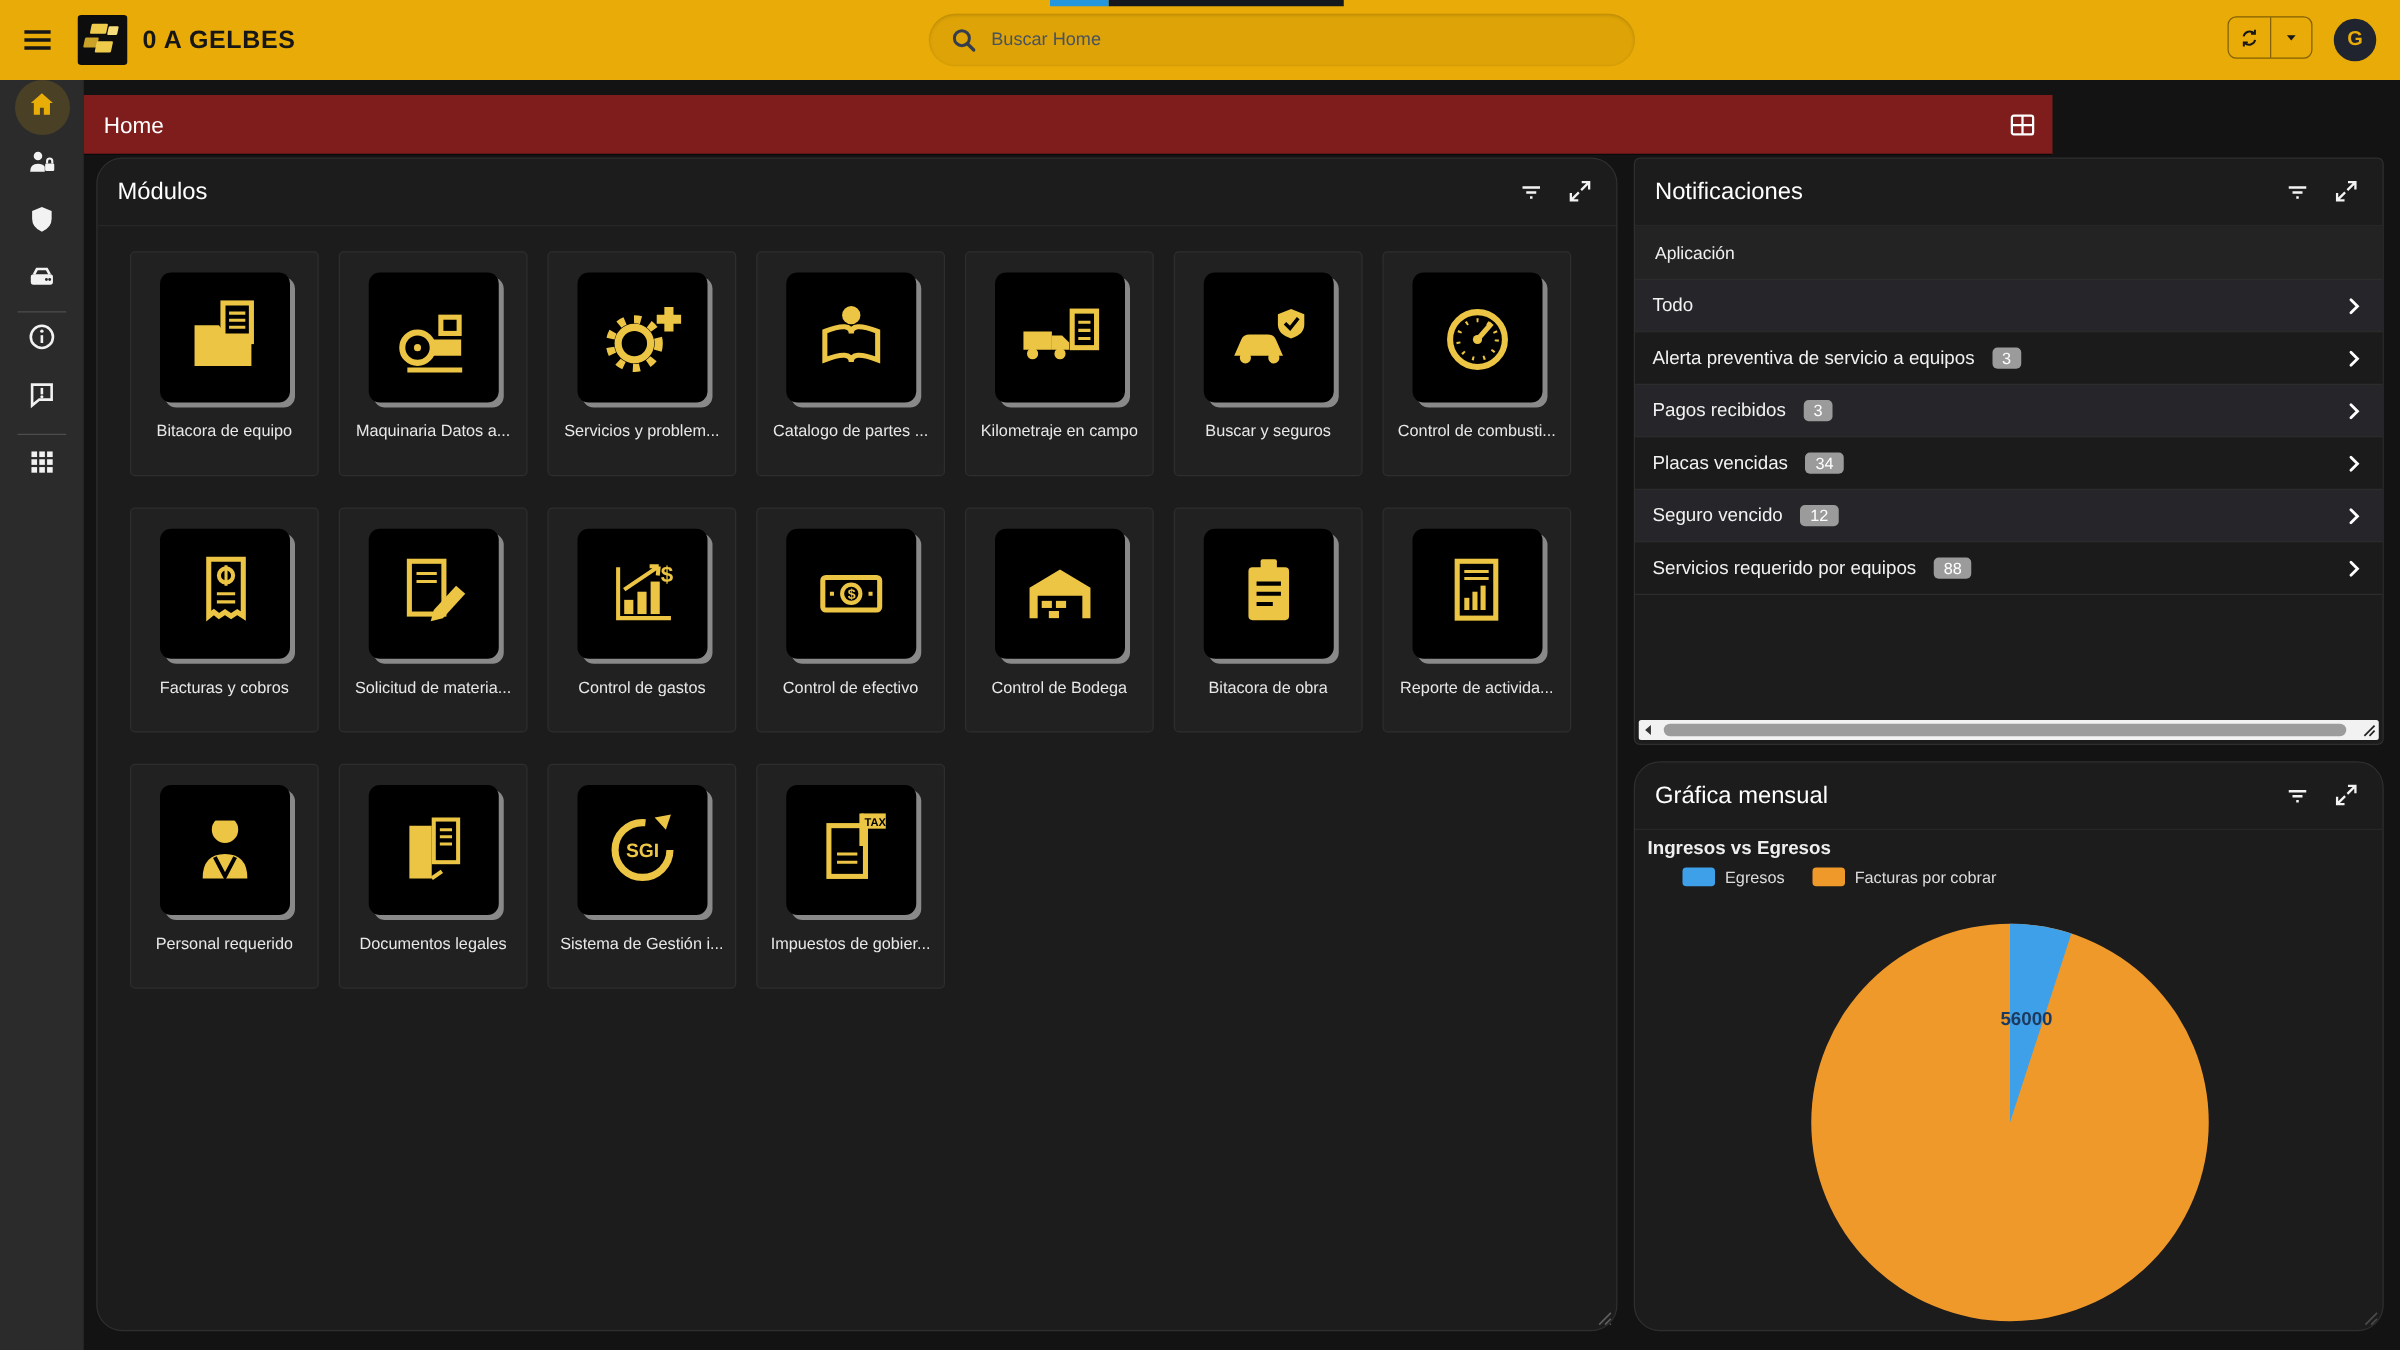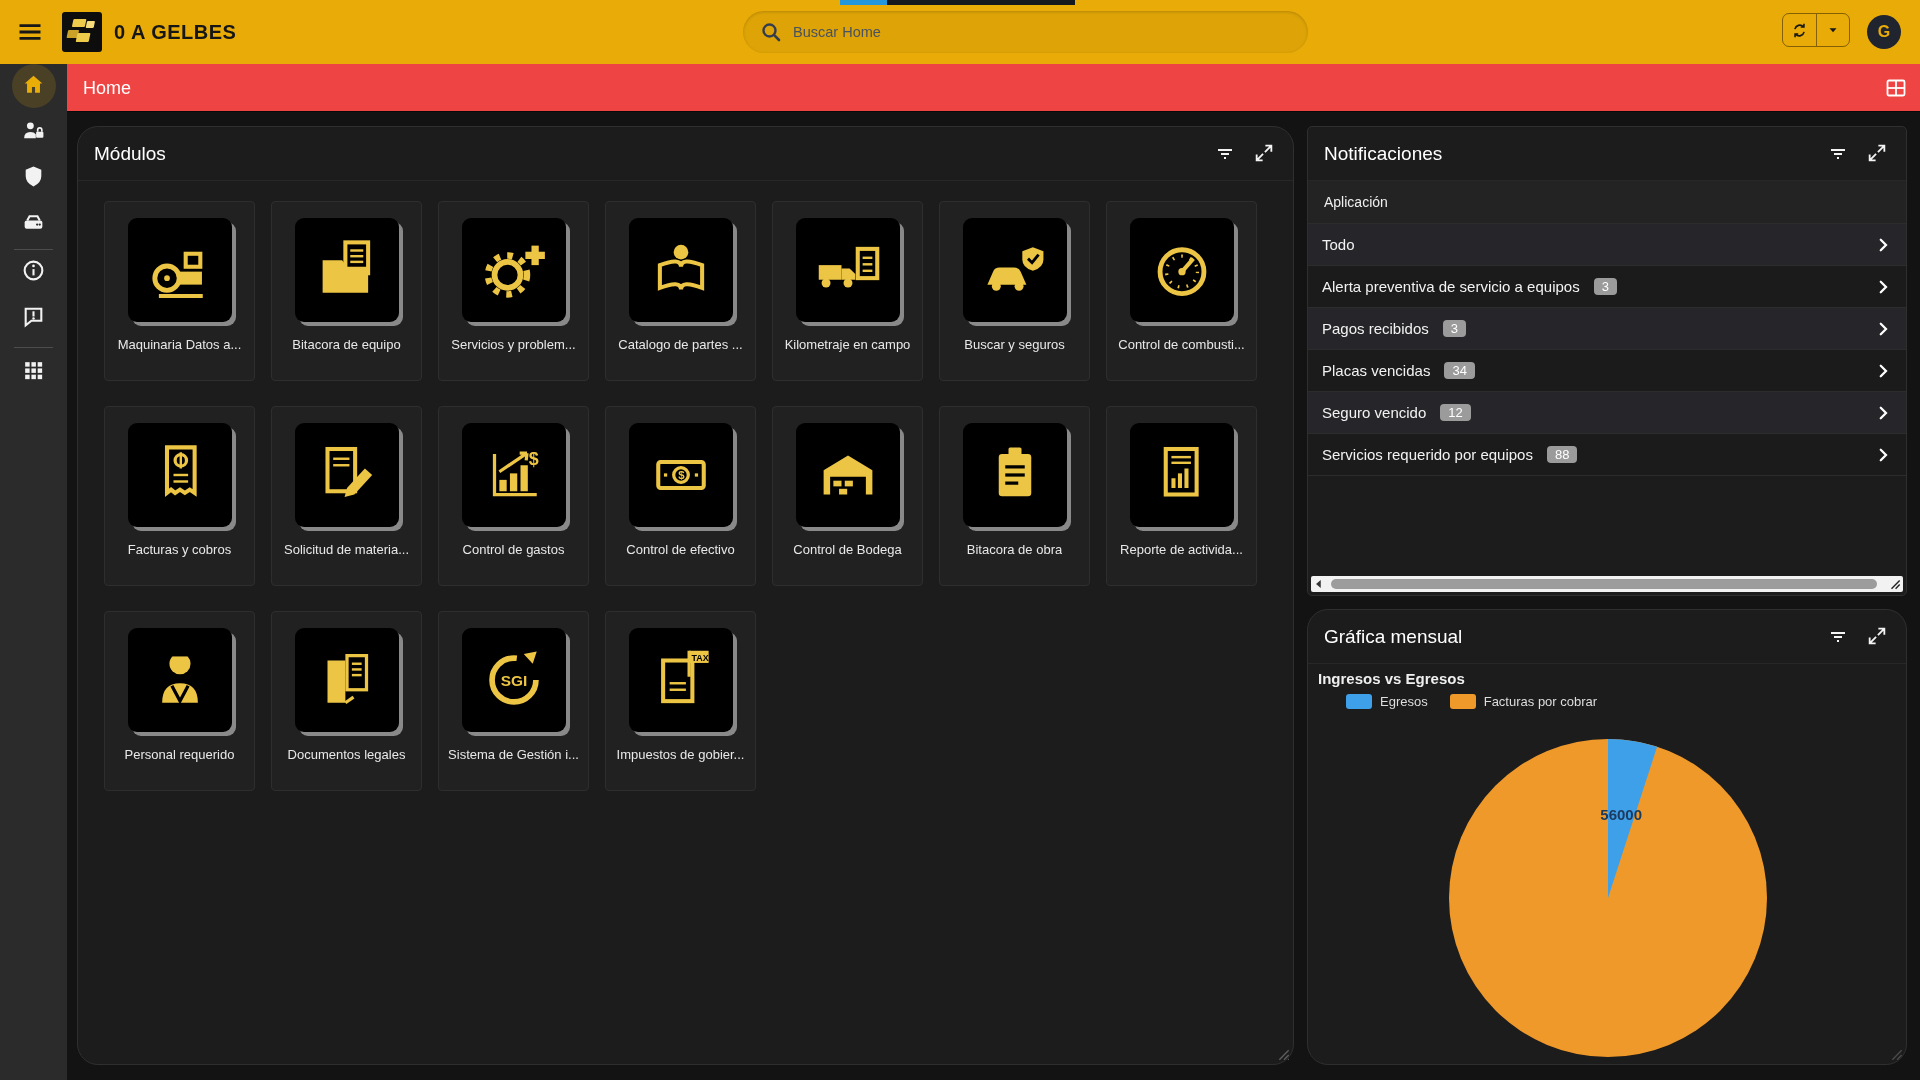--- a/index.html
+++ b/index.html
@@ -31,22 +31,22 @@
 
   
   .sidebar { position:absolute; left:0; top:64px; width:67px; height:1016px; background:#2b2b2b; }
   .side-item { position:absolute; left:0; width:67px; height:44px; display:flex;
                align-items:center; justify-content:center; cursor:pointer; }
   .side-item .halo { position:absolute; width:44px; height:44px; border-radius:50%;
                      background:rgba(233,172,8,.16); }
   .side-divider { position:absolute; left:14px; width:39px; height:1px; background:#4d4d4d; }
 
   
-  .breadcrumb-bar { position:absolute; left:67px; top:64px; width:1853px; height:48px;
-                    background:#ef4444; border-bottom:1px solid #0a0a0a; }
+  .breadcrumb-bar { position:absolute; left:67px; top:76px; width:1575px; height:48px;
+                    background:#7f1d1d; border-bottom:1px solid #0a0a0a; }
   .breadcrumb-bar .title { position:absolute; left:16px; top:0; height:48px; line-height:48px;
                            color:#fff; font-size:18px; }
   .breadcrumb-bar .grid-btn { position:absolute; right:12px; top:12px; width:24px; height:24px; cursor:pointer; }
 
   .panel { position:absolute; background:#1c1c1c; border:1px solid #2f2f2f; border-radius:5px; }
   .panel-head { height:54px; display:flex; align-items:center; padding:0 16px;
                 border-bottom:1px solid #272727; }
   .panel-head .ptitle { flex:1; color:#fff; font-size:19px; }
   .panel-head .hicon { width:24px; height:24px; margin-left:16px; cursor:pointer; opacity:.95; }
 
@@ -221,40 +221,40 @@
     <div class="hicon">
       <svg viewBox="0 0 24 24" width="22" height="22" stroke="#fff" stroke-width="2" fill="none">
           <path d="M13.5 4 H20 v6.5 M20 4 l-7 7 M10.5 20 H4 v-6.5 M4 20 l7 -7"></path>
         </svg>
     </div>
   </div>
   <div class="tiles" id="tiles">
       <div class="tile">
      <div class="ibox">
           <svg viewBox="0 0 96 96" width="78" height="78">
+            <rect x="46" y="14" width="28" height="38" fill="none" stroke="#EDC544" stroke-width="5"></rect>
+            <line x1="52" y1="24" x2="68" y2="24" stroke="#EDC544" stroke-width="3"></line>
+            <line x1="52" y1="31" x2="68" y2="31" stroke="#EDC544" stroke-width="3"></line>
+            <line x1="52" y1="38" x2="68" y2="38" stroke="#EDC544" stroke-width="3"></line>
+            <path d="M18 36 h24 l6 8 h26 v32 H18 z" fill="#EDC544"></path>
+          </svg>
+        </div>
+     <div class="tlabel">Bitacora de equipo</div>
+   </div>
+      <div class="tile">
+     <div class="ibox">
+          <svg viewBox="0 0 96 96" width="78" height="78">
             <circle cx="32" cy="58" r="15" fill="none" stroke="#EDC544" stroke-width="6"></circle>
             <circle cx="32" cy="58" r="3.5" fill="#EDC544"></circle>
             <path d="M47 50 h28 v16 H47 z" fill="#EDC544"></path>
             <rect x="55" y="28" width="18" height="16" fill="none" stroke="#EDC544" stroke-width="5"></rect>
             <line x1="22" y1="80" x2="76" y2="80" stroke="#EDC544" stroke-width="5"></line>
           </svg>
         </div>
      <div class="tlabel">Maquinaria Datos a...</div>
-   </div>
-      <div class="tile">
-     <div class="ibox">
-          <svg viewBox="0 0 96 96" width="78" height="78">
-            <rect x="46" y="14" width="28" height="38" fill="none" stroke="#EDC544" stroke-width="5"></rect>
-            <line x1="52" y1="24" x2="68" y2="24" stroke="#EDC544" stroke-width="3"></line>
-            <line x1="52" y1="31" x2="68" y2="31" stroke="#EDC544" stroke-width="3"></line>
-            <line x1="52" y1="38" x2="68" y2="38" stroke="#EDC544" stroke-width="3"></line>
-            <path d="M18 36 h24 l6 8 h26 v32 H18 z" fill="#EDC544"></path>
-          </svg>
-        </div>
-     <div class="tlabel">Bitacora de equipo</div>
    </div>
       <div class="tile">
      <div class="ibox">
           <svg viewBox="0 0 96 96" width="78" height="78">
             <circle cx="40" cy="54" r="16" fill="none" stroke="#EDC544" stroke-width="7"></circle>
             <circle cx="40" cy="54" r="24" fill="none" stroke="#EDC544" stroke-width="8" stroke-dasharray="7 9"></circle>
             <line x1="62" y1="30" x2="86" y2="30" stroke="#EDC544" stroke-width="9"></line>
             <line x1="74" y1="18" x2="74" y2="42" stroke="#EDC544" stroke-width="9"></line>
           </svg>
         </div>

